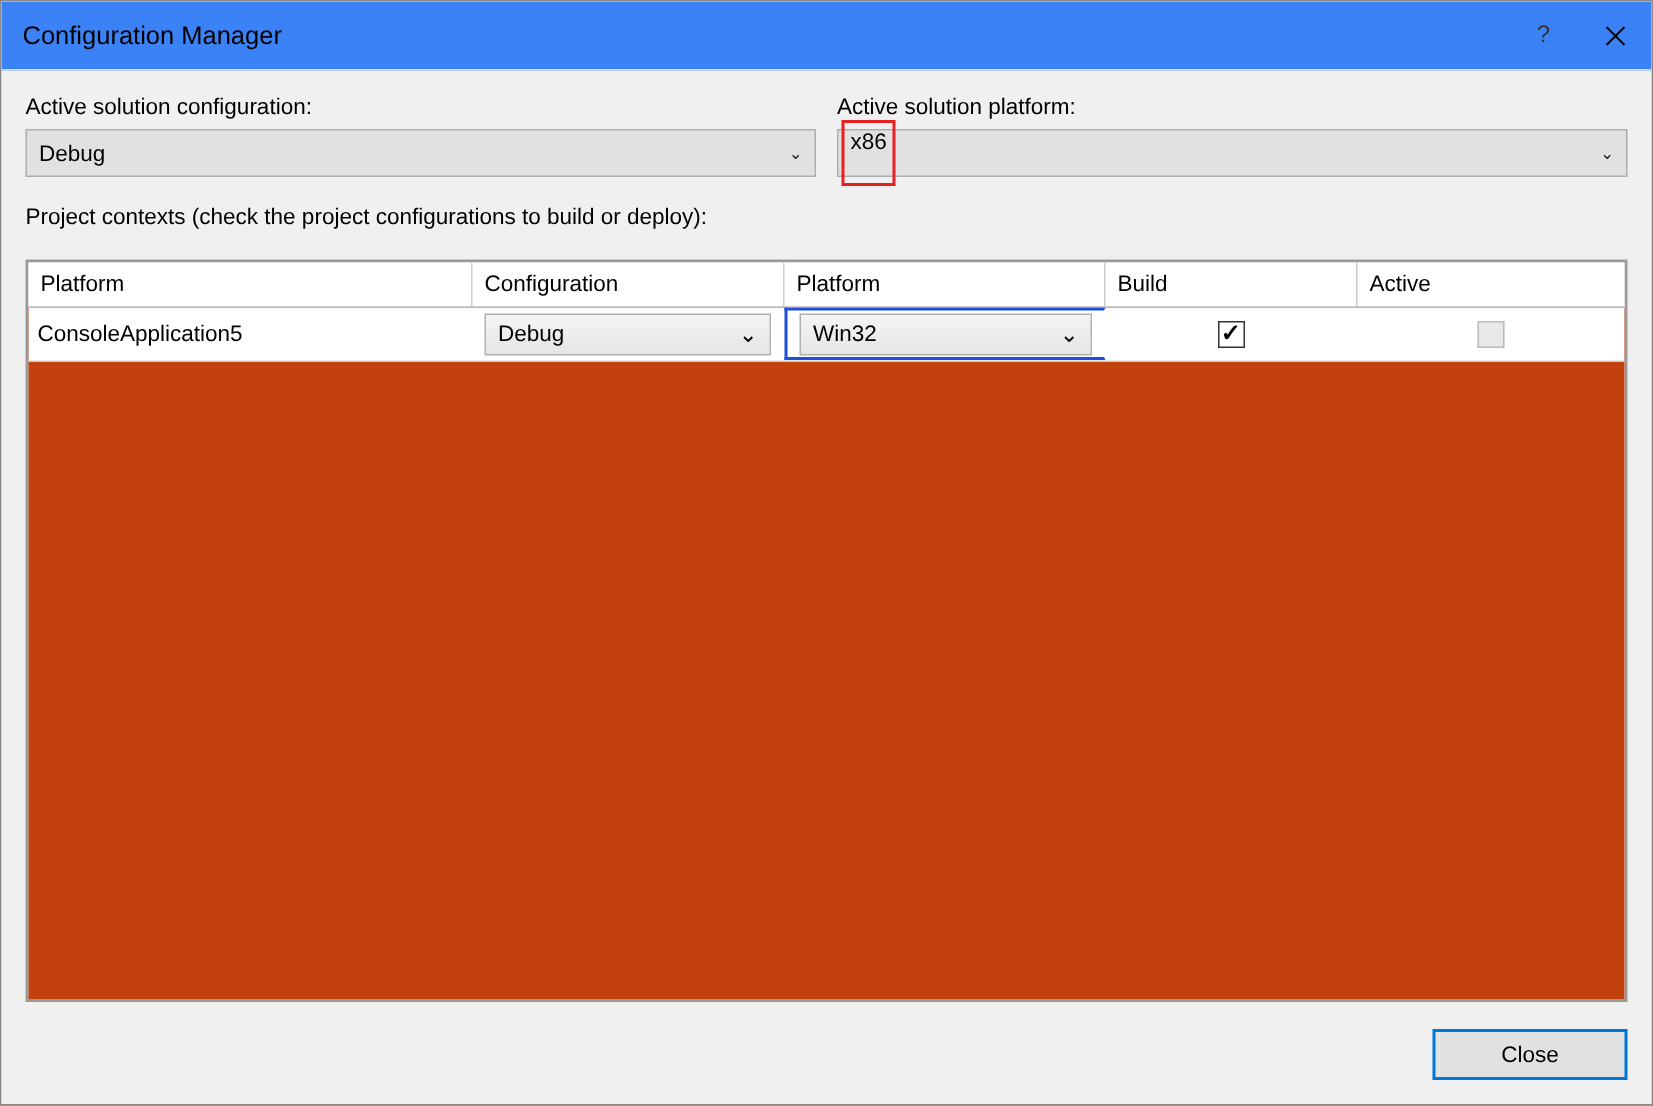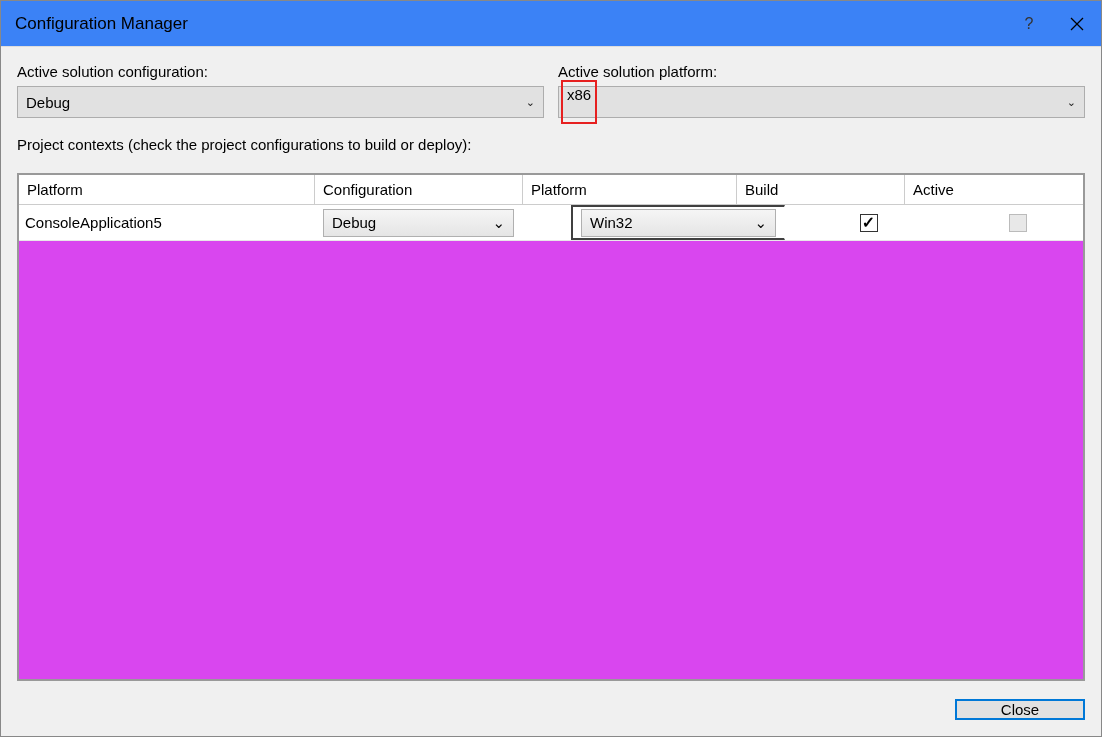--- a/index.html
+++ b/index.html
@@ -117,21 +117,21 @@
     .grid-header .col {
       padding: 6px 8px;
       font-size: 15px;
       border-right: 1px solid #ccc;
     }
     .grid-header .col:last-child {
       border-right: none;
     }
     .grid-body {
       flex: 1;
-      background: #d946ef;
+      background: #c2410c;
       overflow: auto;
     }
     .grid-row {
       display: flex;
       background: #fff;
       border-bottom: 1px solid #e8e8e8;
       height: 36px;
       align-items: center;
     }
     .grid-row .cell {
@@ -154,23 +154,22 @@
       border: 1px solid #b0b0b0;
       display: flex;
       align-items: center;
       justify-content: space-between;
       padding: 0 8px;
       font-size: 15px;
       cursor: pointer;
       margin: 0 2px;
     }
     .platform-highlight {
-      border: 2px solid #404040;
+      border: 2px solid #1d4ed8;
       padding: 2px;
-      margin-left: 48px;
     }
     .checkbox {
       width: 18px;
       height: 18px;
       border: 1.5px solid #333;
       background: #fff;
       display: flex;
       align-items: center;
       justify-content: center;
       cursor: pointer;
@@ -187,21 +186,21 @@
       border-color: #bbb;
       cursor: default;
     }
     .footer {
       display: flex;
       justify-content: flex-end;
       padding-top: 18px;
     }
     .close-button {
       width: 130px;
-      height: 21px;
+      height: 34px;
       background: #e1e1e1;
       border: 2px solid #0078d7;
       font-size: 15px;
       cursor: pointer;
       display: flex;
       align-items: center;
       justify-content: center;
     }
     .platform-text-highlight {
       border: 2px solid #e62020;

